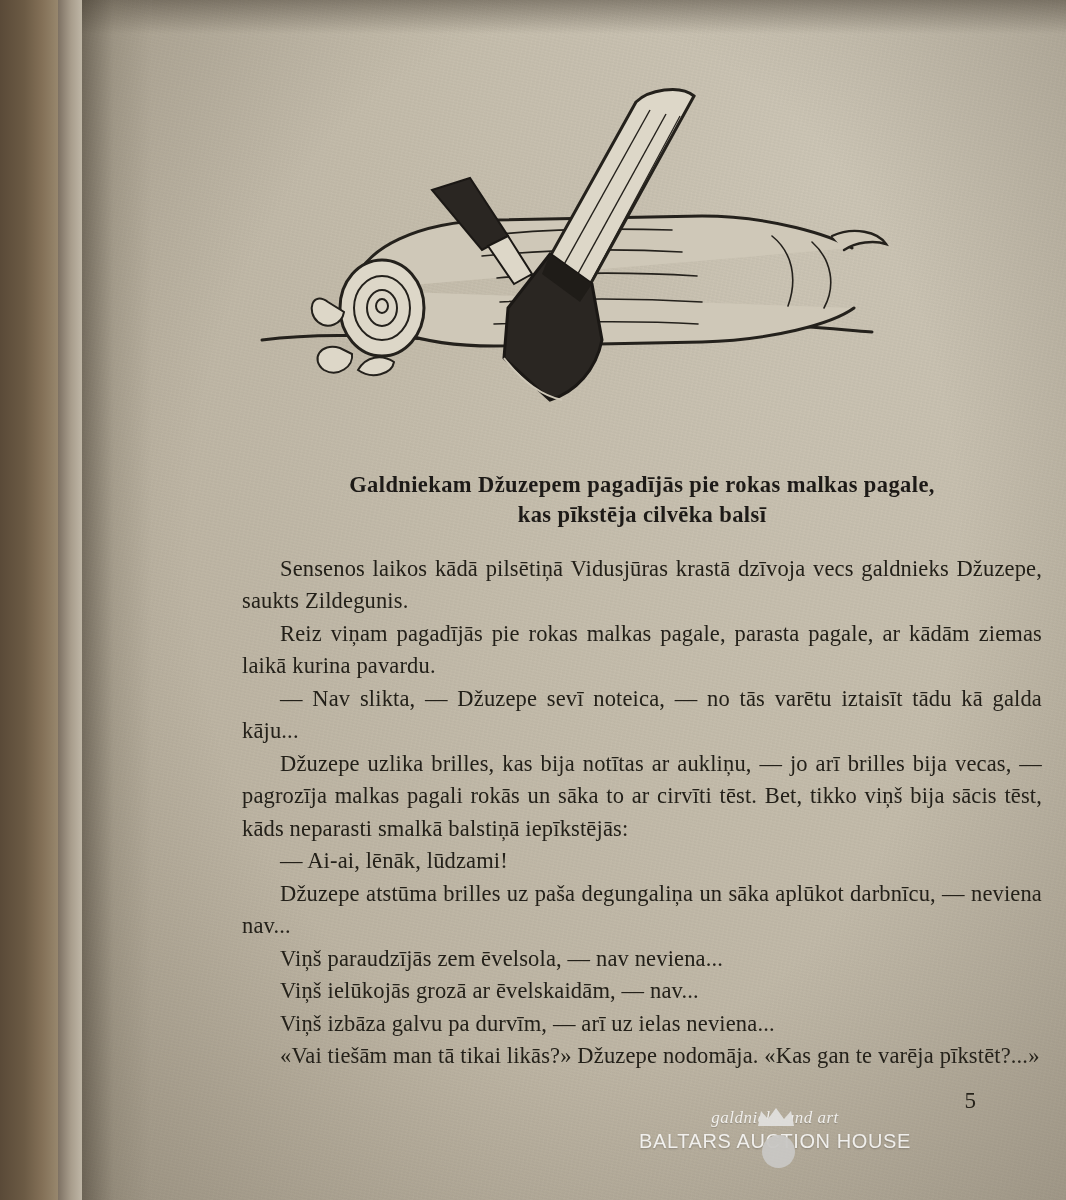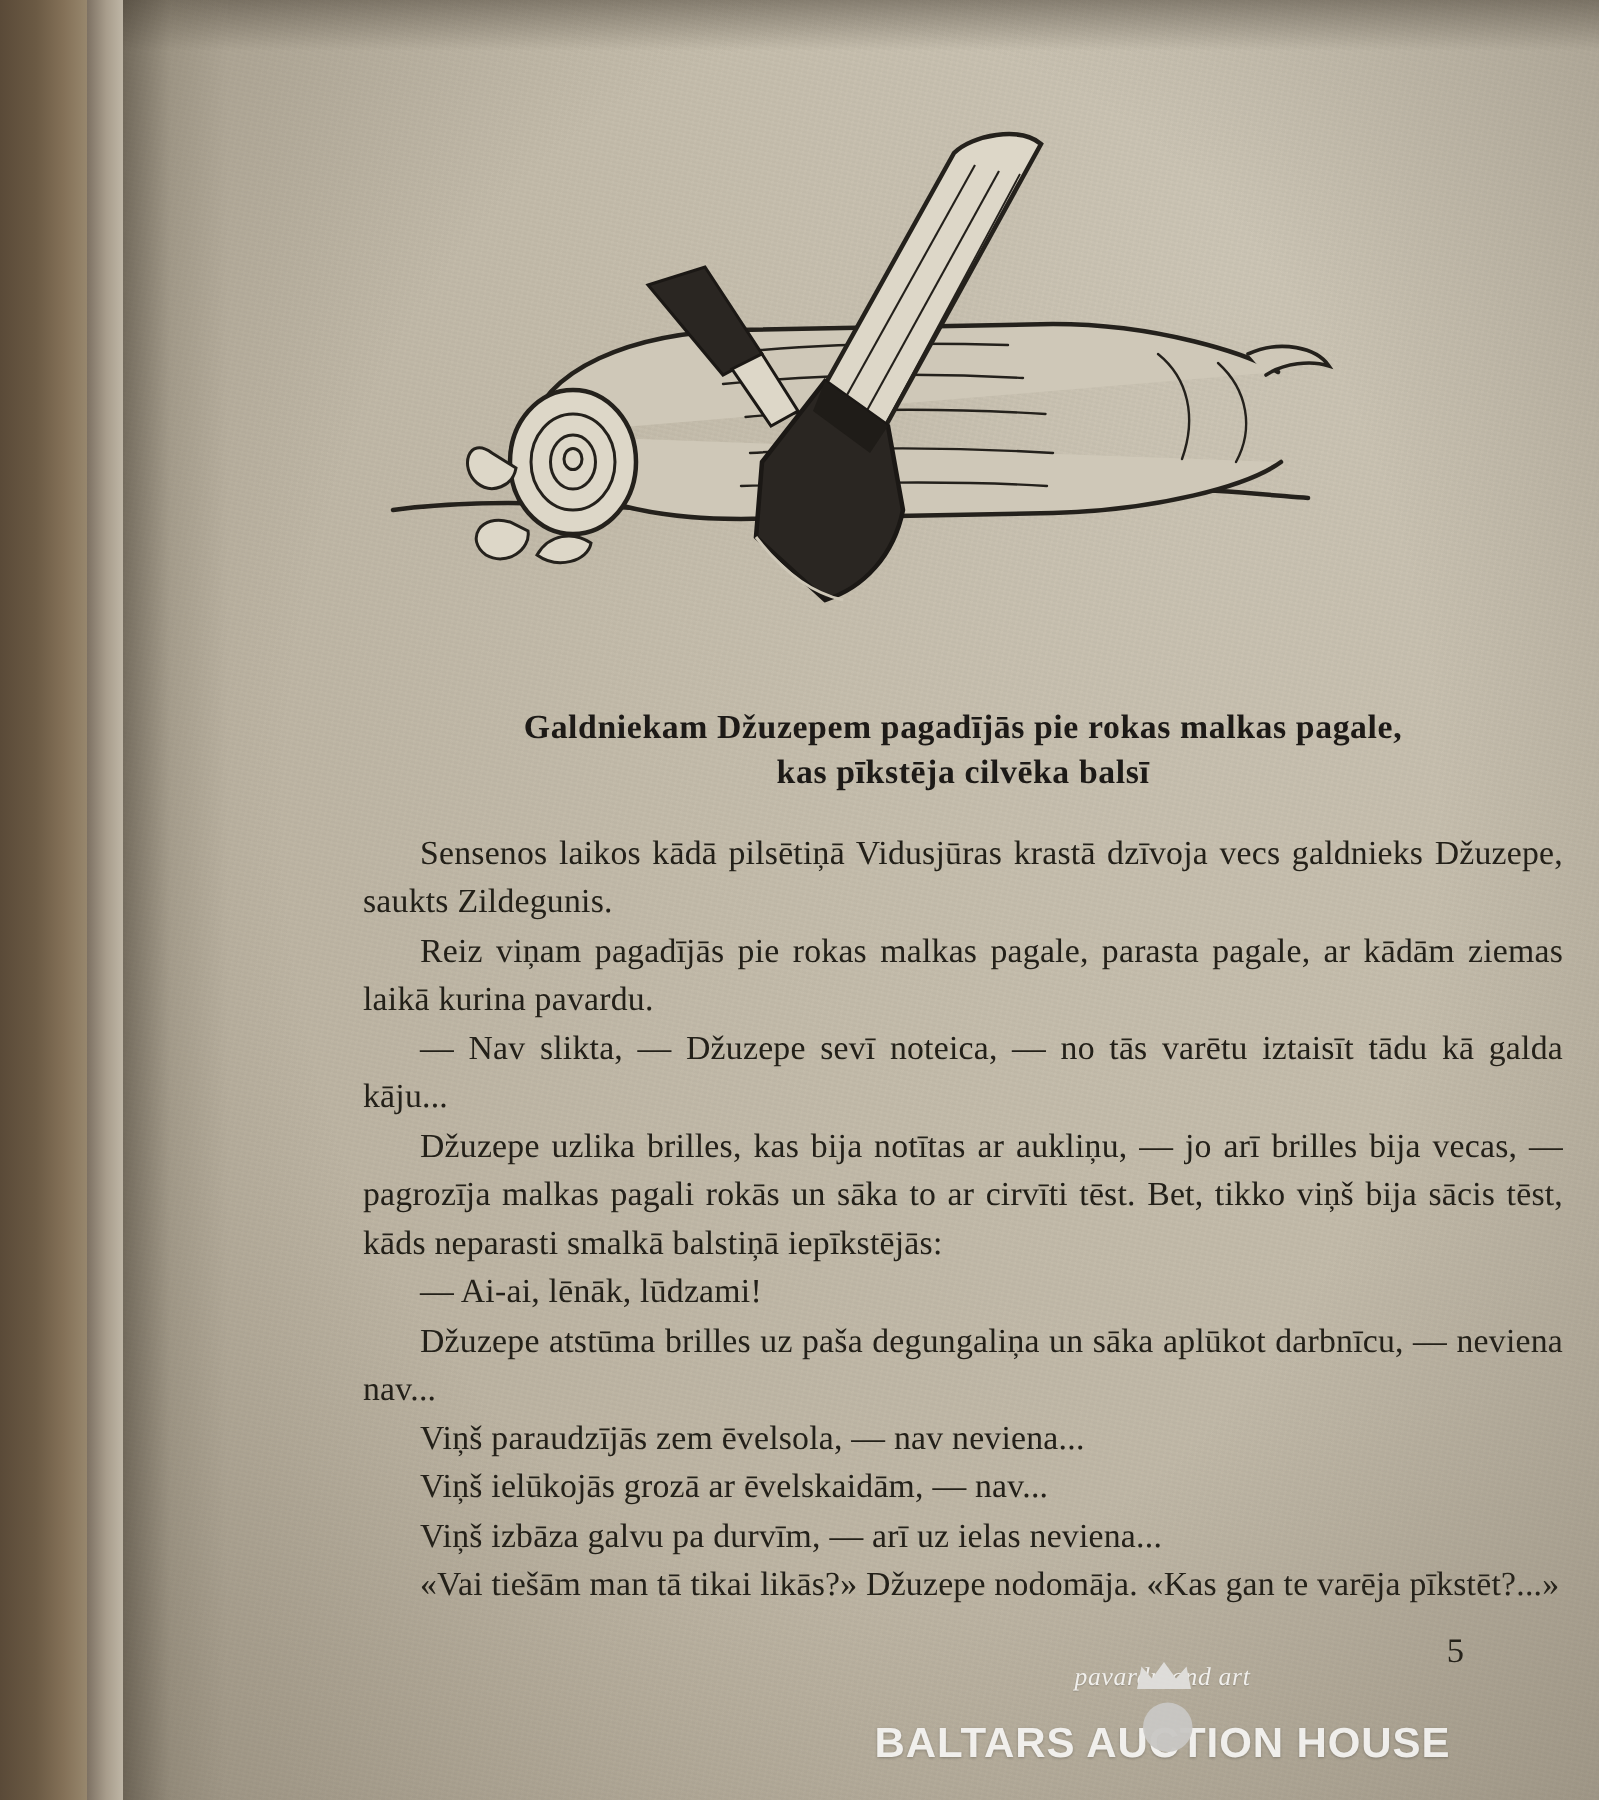--- a/index.html
+++ b/index.html
@@ -127,24 +127,24 @@
     font-family: "Liberation Sans", sans-serif;
   }
   .wm-top {
     font-size: 17px;
     font-style: italic;
     letter-spacing: 0.5px;
     font-family: "Liberation Serif", serif;
     text-shadow: 0 1px 1px rgba(0,0,0,0.25);
   }
   .wm-main {
-    font-size: 28px;
-    font-weight: bold;
+    font-size: 20px;
+    font-weight: normal;
     letter-spacing: 0.6px;
-    margin-top: 18px;
+    margin-top: 2px;
     text-shadow: 0 1px 2px rgba(0,0,0,0.3);
     white-space: nowrap;
   }
   .wm-crown {
     position: absolute;
     left: 196px;
     top: -2px;
     width: 40px;
     height: 22px;
   }
@@ -242,21 +242,21 @@
     </div>
 
     <div class="page-number">5</div>
 
     <div class="paper-vignette"></div>
   </div>
 
   <div class="gutter-shadow"></div>
 
   <div class="watermark">
-    <div class="wm-top">pavardu and art</div>
+    <div class="wm-top">galdnieks and art</div>
     <svg class="wm-crown" viewBox="0 0 40 22">
       <path d="M2 20 L5 5 L12 13 L20 2 L28 13 L35 5 L38 20 Z" fill="#e8e8e8"></path>
     </svg>
     <div class="wm-ball"></div>
     <div class="wm-main">BALTARS AUCTION HOUSE</div>
   </div>
 
 </div>
 
 </body></html>

